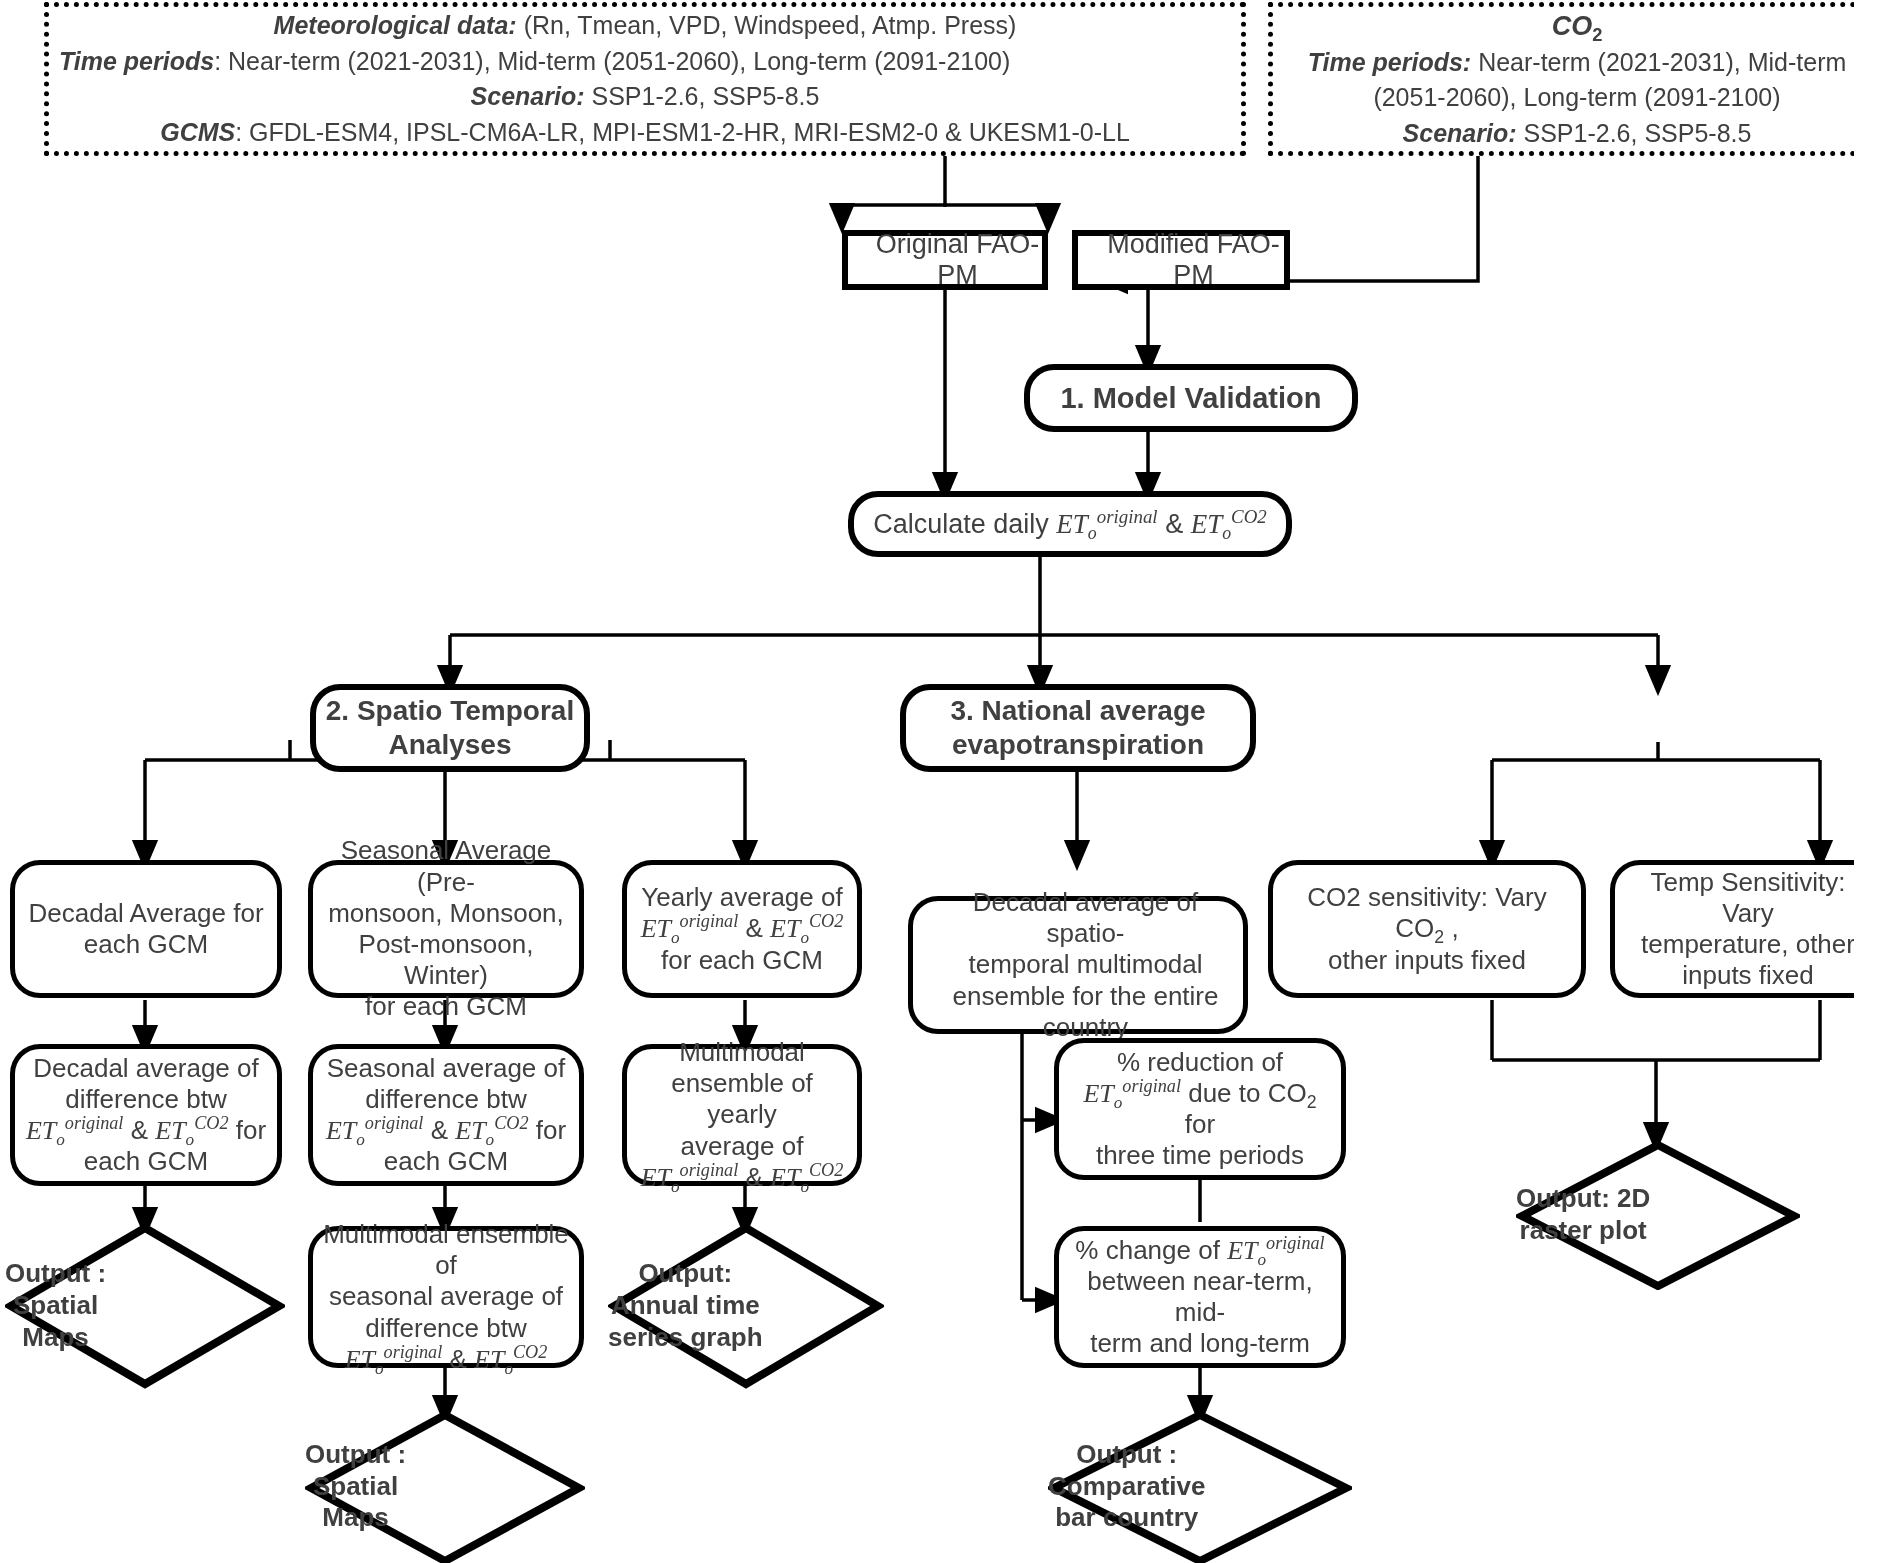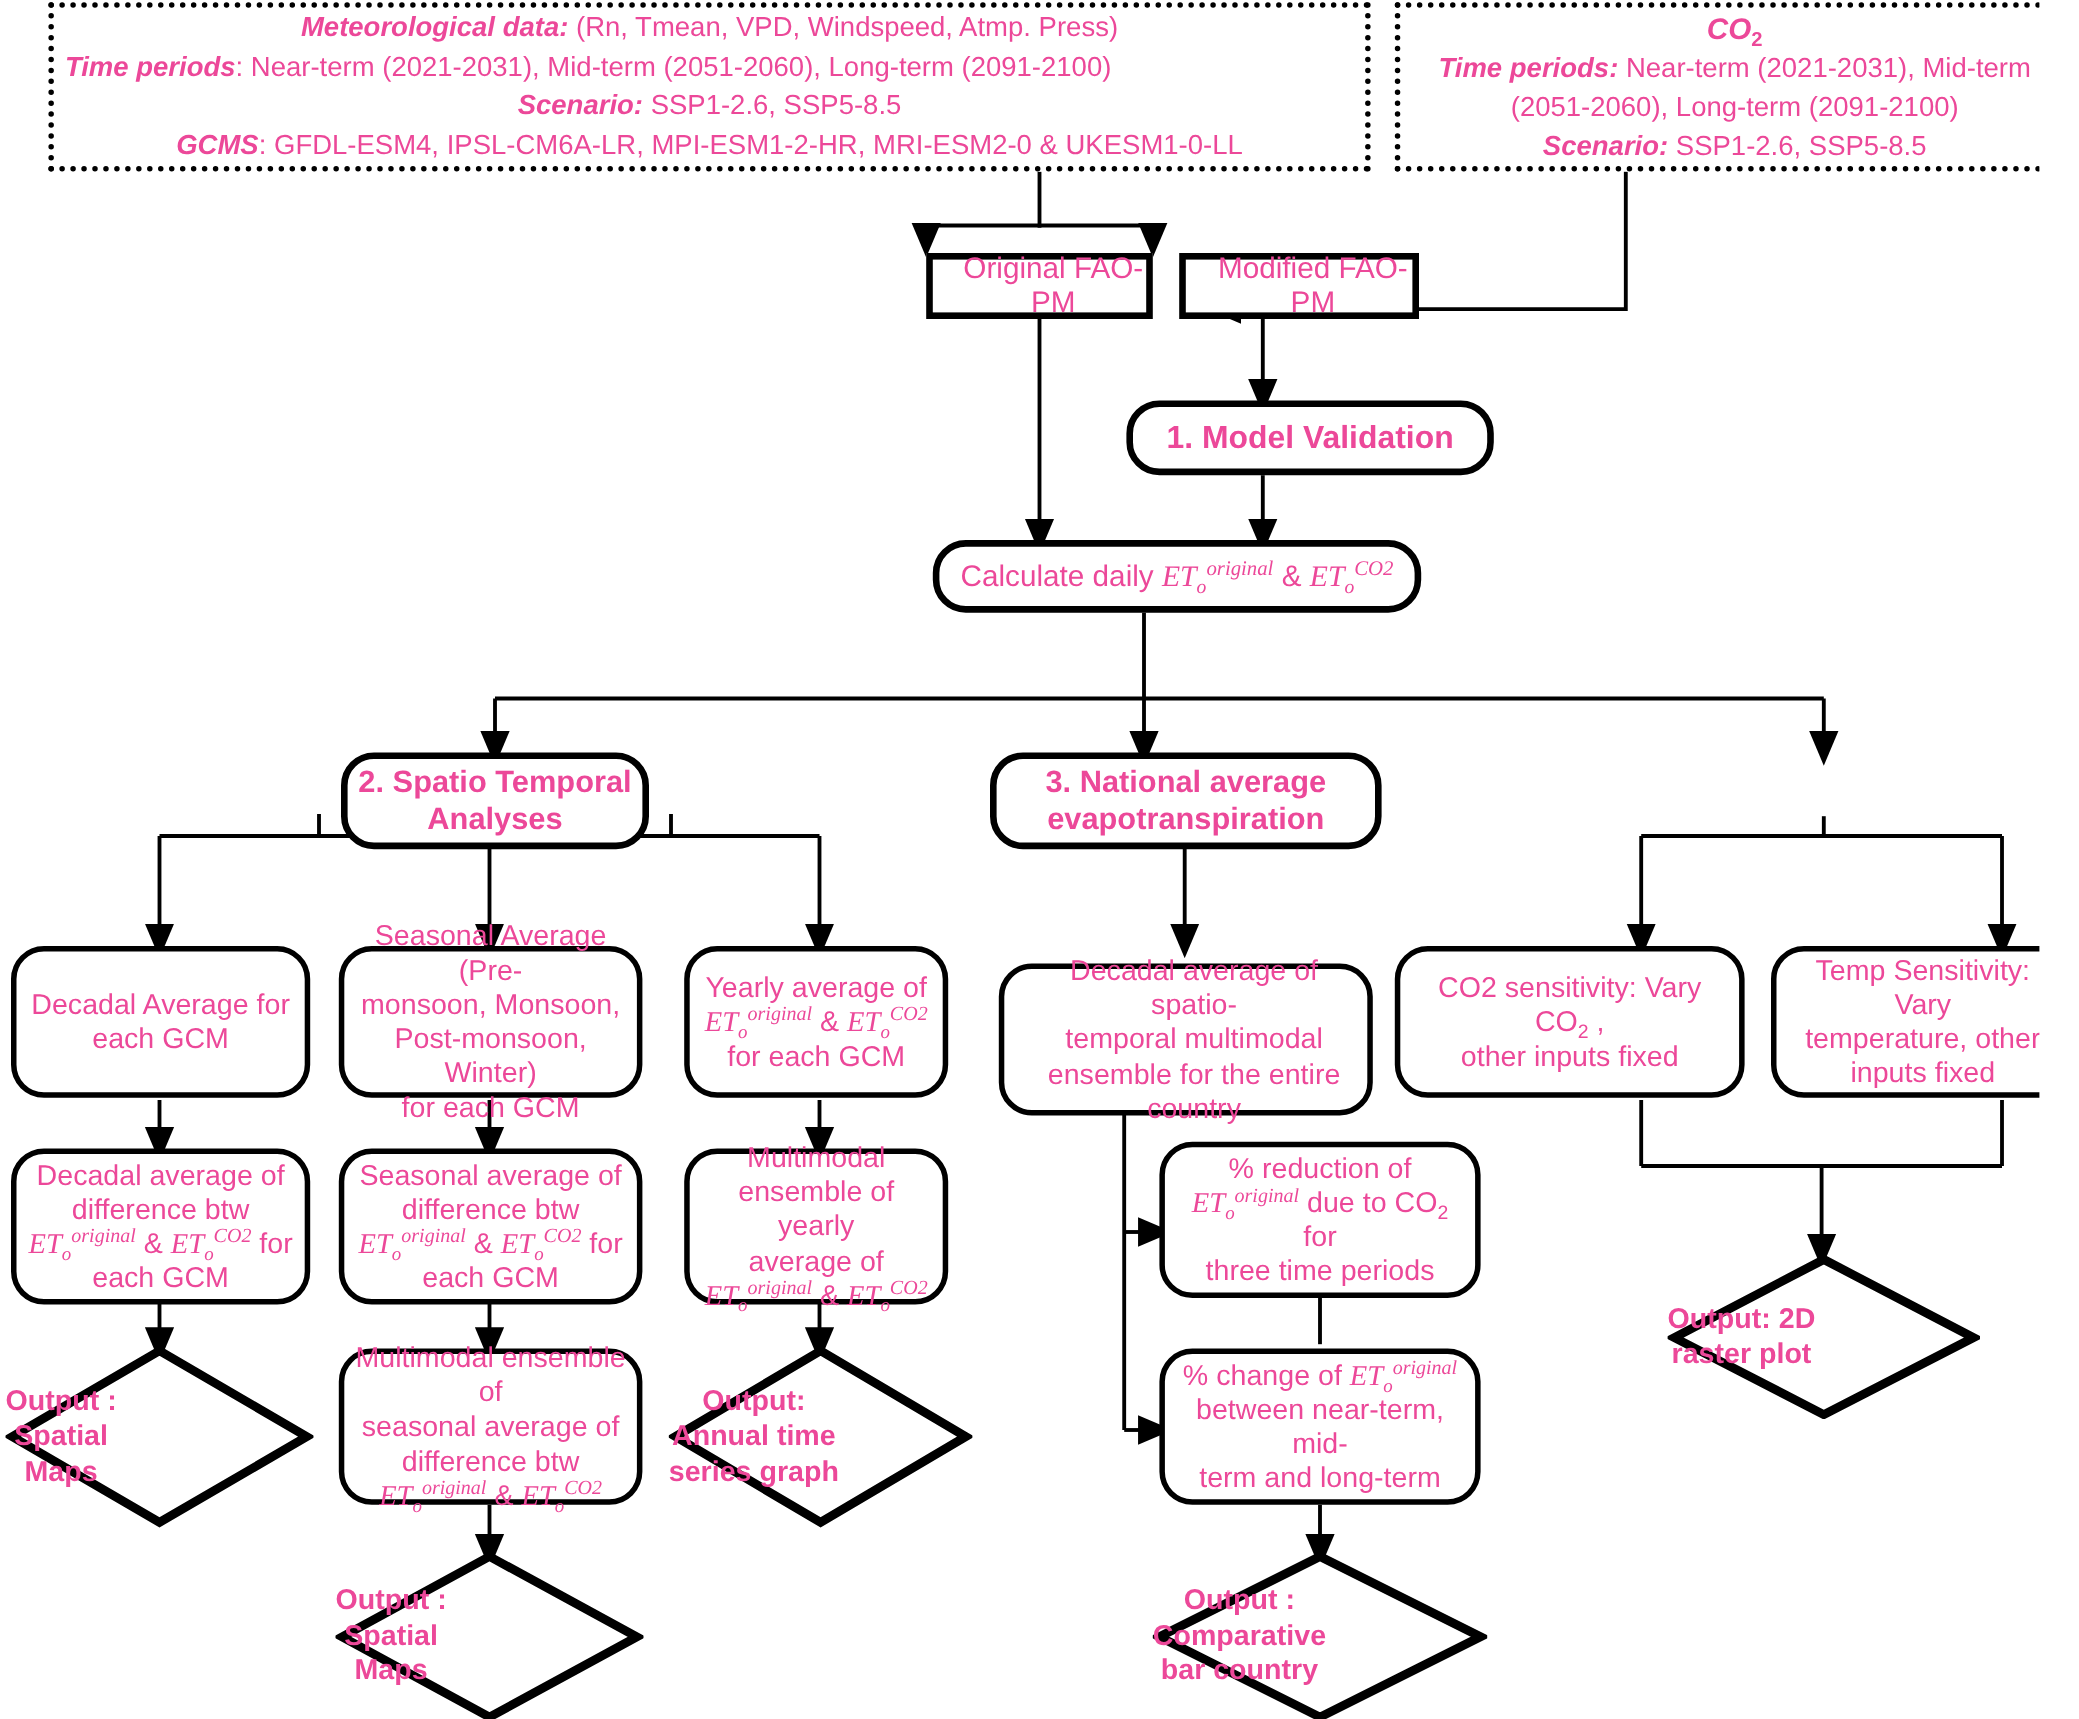--- a/index.html
+++ b/index.html
@@ -6,21 +6,21 @@
     margin: 0;
     padding: 0;
     background: #ffffff;
   }
   #canvas {
     position: relative;
     width: 1854px;
     height: 1563px;
     background: #ffffff;
     font-family: "Liberation Sans", sans-serif;
-    color: #ec4899;
+    color: #404040;
     overflow: hidden;
   }
   .node {
     position: absolute;
     box-sizing: border-box;
     display: flex;
     align-items: center;
     justify-content: center;
     text-align: center;
     background: #ffffff;
@@ -277,21 +277,21 @@
   <div class="node rr-box thin" style="left:622px; top:860px; width:240px; height:138px; font-size:26px;">
     <span>
       <span>Yearly average of</span><br>
       <span class="mathv">ET<sub>o</sub><sup>original</sup></span>
       <span>&amp;</span>
       <span class="mathv">ET<sub>o</sub><sup>CO2</sup></span><br>
       <span>for each GCM</span>
     </span>
   </div>
 
-  <div class="node rr-box thin" style="left:908px; top:876px; width:340px; height:138px; font-size:26px;padding-left:23px;">
+  <div class="node rr-box thin" style="left:908px; top:896px; width:340px; height:138px; font-size:26px;padding-left:23px;">
     <span>
       <span>Decadal average of spatio-</span><br>
       <span>temporal multimodal</span><br>
       <span>ensemble for the entire</span><br>
       <span>country</span>
     </span>
   </div>
 
   <div class="node rr-box thin" style="left:1268px; top:860px; width:318px; height:138px; font-size:26px;">
     <span>

